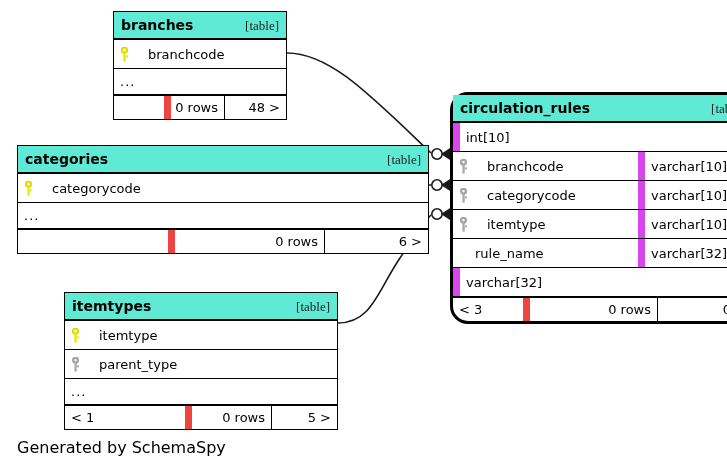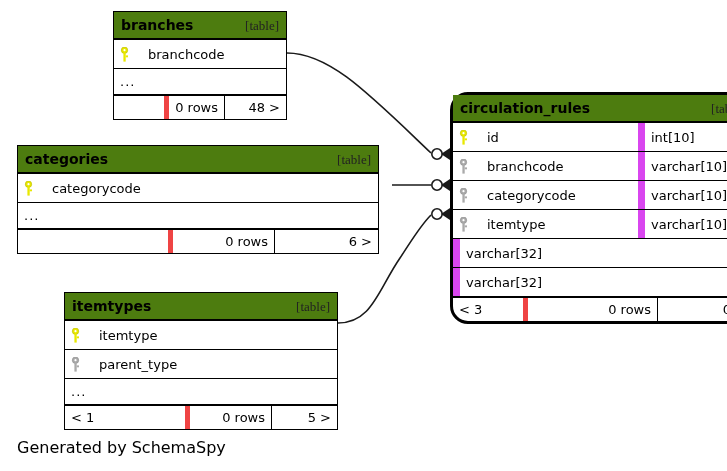--- a/index.html
+++ b/index.html
@@ -41,21 +41,21 @@
     line-height: 1;
   }
   .table-box.emphasized {
     border: 3px solid #000000;
   }
 
   .tbl-header {
     display: flex;
     align-items: center;
     justify-content: space-between;
-    background: #4d7c0f;
+    background: #5eead4;
     border-bottom: 2px solid #000000;
     padding: 0 7px;
     height: 28px;
     box-sizing: border-box;
   }
   .tbl-name {
     font-weight: bold;
     font-size: 14px;
     white-space: nowrap;
   }
@@ -127,33 +127,33 @@
   }
   .foot-cell {
     display: flex;
     align-items: center;
     box-sizing: border-box;
     padding: 0 6px;
     overflow: hidden;
     white-space: nowrap;
   }
   .foot-prev  { justify-content: flex-start; }
-  .foot-rows  { justify-content: flex-end; border-left: 5px solid #ef4444; }
+  .foot-rows  { justify-content: flex-end; border-left: 7px solid #ef4444; }
   .foot-next  { justify-content: flex-end; border-left: 1px solid #000000; }
 
   
   #tbl-branches {
     left: 113px; top: 11px; width: 174px;
   }
   #tbl-branches .foot-prev { flex: 0 0 50px; }
   #tbl-branches .foot-rows { flex: 1 1 auto; }
   #tbl-branches .foot-next { flex: 0 0 62px; text-align: right; }
 
   #tbl-categories {
-    left: 17px; top: 145px; width: 362px;
+    left: 17px; top: 145px; width: 412px;
   }
   #tbl-categories .foot-prev { flex: 0 0 150px; }
   #tbl-categories .foot-rows { flex: 1 1 auto; }
   #tbl-categories .foot-next { flex: 0 0 104px; }
 
   #tbl-itemtypes {
     left: 64px; top: 292px; width: 274px;
   }
   #tbl-itemtypes .foot-prev { flex: 0 0 120px; }
   #tbl-itemtypes .foot-rows { flex: 1 1 auto; }
@@ -297,31 +297,20 @@
     </div>
   </div>
 
   <div class="table-box emphasized" id="tbl-circulation_rules">
     <div class="tbl-header">
       <span class="tbl-name">circulation_rules</span>
       <span class="tbl-kind">[table]</span>
     </div>
 
     <div class="tbl-row has-type">
-      <div class="col-name">
-        <span class="key-icon">
-          <svg width="9" height="15" viewBox="0 0 9 15">
-            <circle cx="4.5" cy="3.2" r="3.2" fill="#e8e800" stroke="#b8b800" stroke-width="0.6"></circle>
-            <circle cx="4.5" cy="3.2" r="1.1" fill="#ffffff"></circle>
-            <rect x="3.4" y="5.6" width="2.3" height="9" fill="#e8e800"></rect>
-            <rect x="5.7" y="8.4" width="2.3" height="1.9" fill="#e8e800"></rect>
-          </svg>
-        </span>
-        <span>id</span>
-      </div>
       <div class="col-type">int[10]</div>
     </div>
 
     <div class="tbl-row has-type">
       <div class="col-name">
         <span class="key-icon">
           <svg width="9" height="15" viewBox="0 0 9 15">
             <circle cx="4.5" cy="3.2" r="3.2" fill="#aaaaaa" stroke="#8c8c8c" stroke-width="0.6"></circle>
             <circle cx="4.5" cy="3.2" r="1.1" fill="#ffffff"></circle>
             <rect x="3.4" y="5.6" width="2.3" height="9" fill="#aaaaaa"></rect>
@@ -357,20 +346,23 @@
             <rect x="3.4" y="5.6" width="2.3" height="9" fill="#aaaaaa"></rect>
             <rect x="5.7" y="8.4" width="2.3" height="1.9" fill="#aaaaaa"></rect>
           </svg>
         </span>
         <span>itemtype</span>
       </div>
       <div class="col-type">varchar[10]</div>
     </div>
 
     <div class="tbl-row has-type row-center">
+      <div class="col-name">
+        <span>rule_name</span>
+      </div>
       <div class="col-type">varchar[32]</div>
     </div>
 
     <div class="tbl-row has-type row-center">
       <div class="col-type">varchar[32]</div>
     </div>
 
     <div class="tbl-footer">
       <div class="foot-cell foot-prev">&lt; 3</div>
       <div class="foot-cell foot-rows">0 rows</div>

